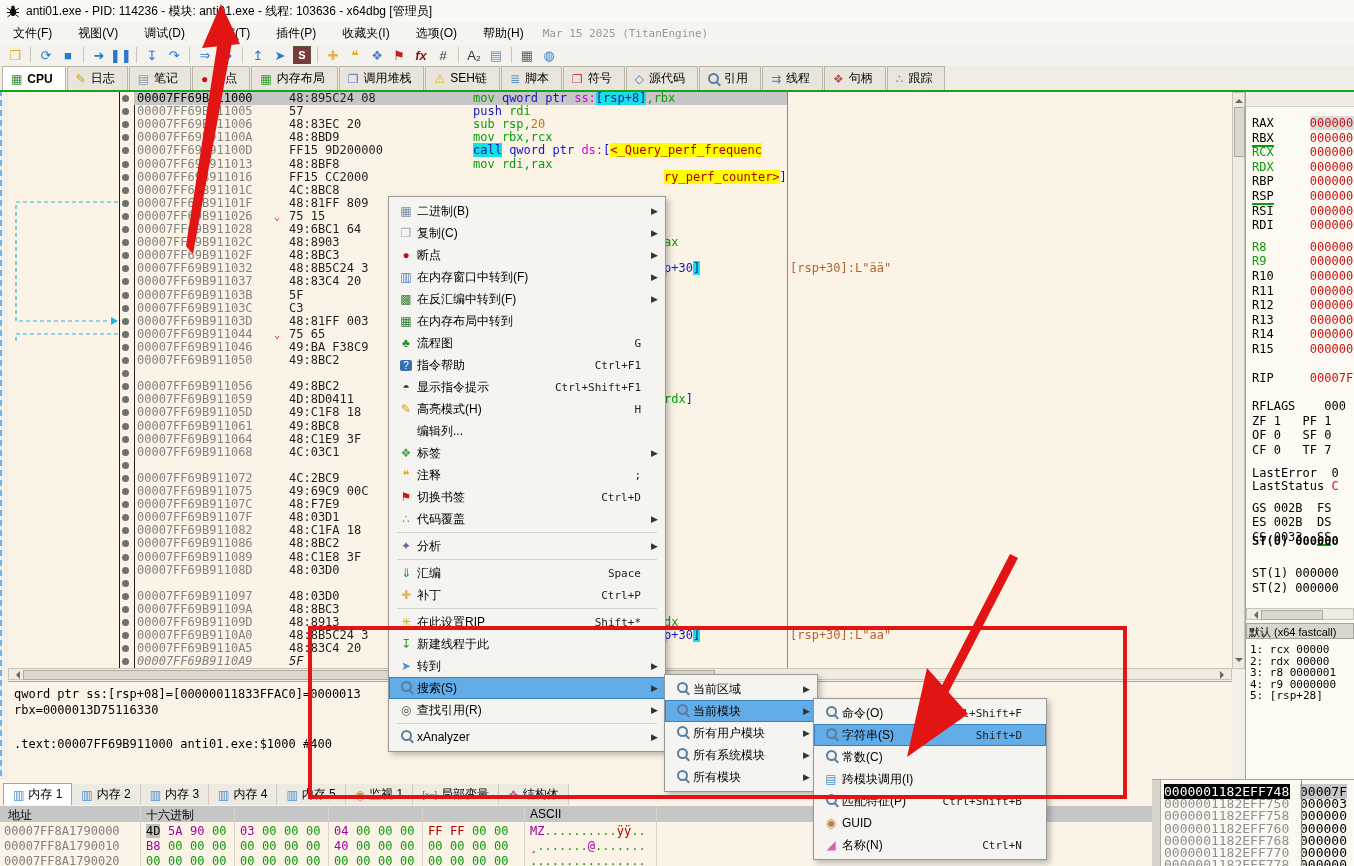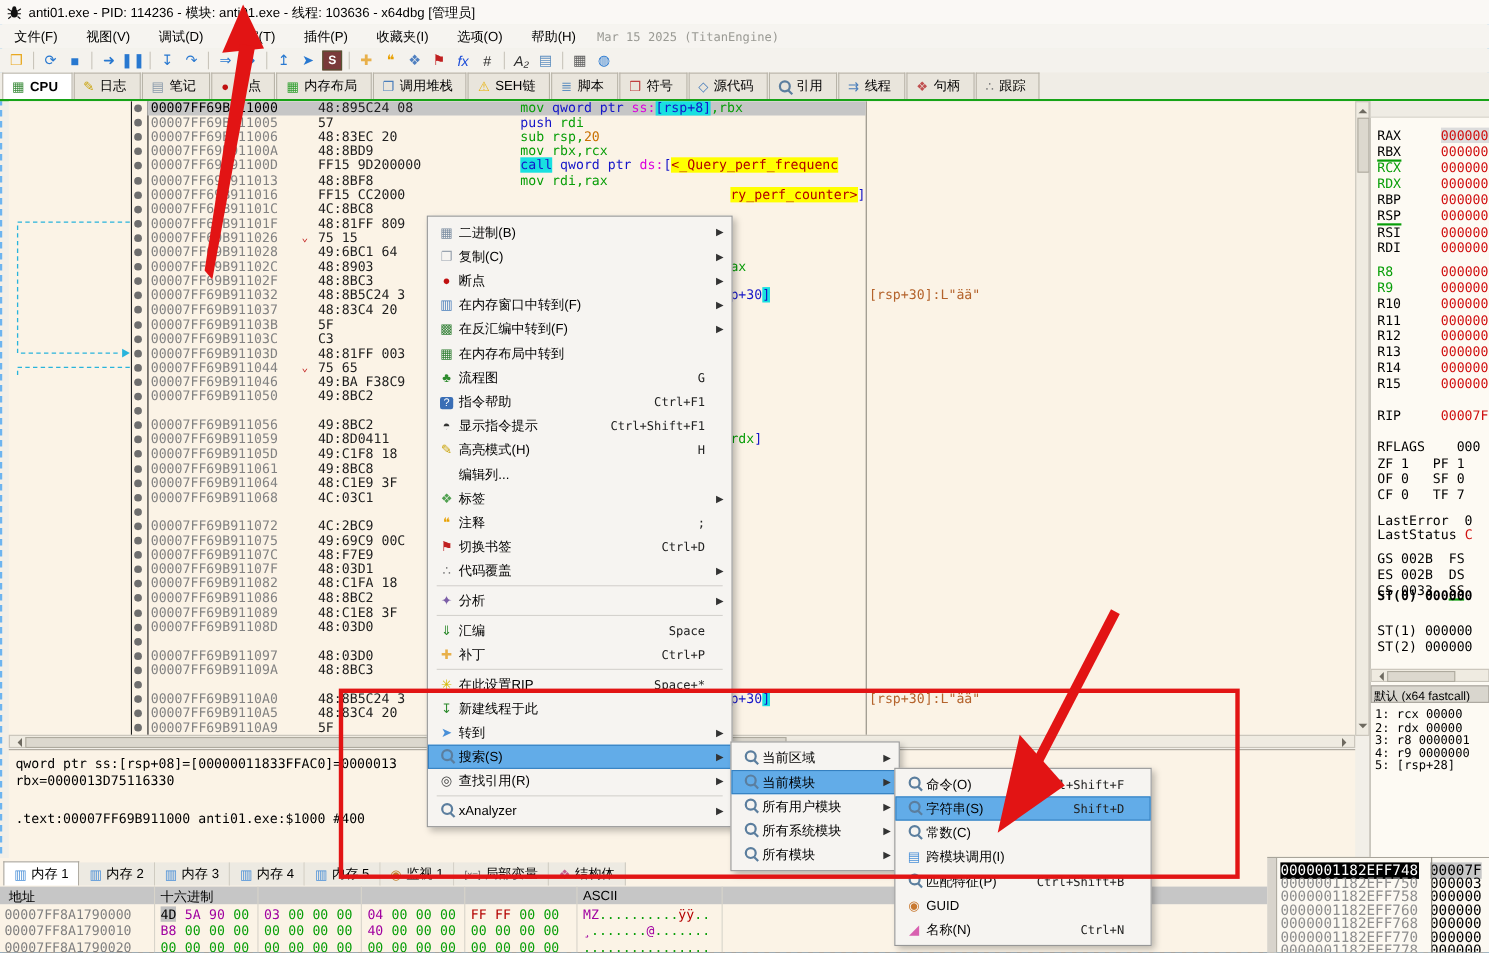--- a/index.html
+++ b/index.html
@@ -144,24 +144,24 @@
       <div class="tbi" style="color: rgb(40, 120, 208);">↥</div>
       <div class="tbi" style="color: rgb(40, 120, 208);">➤</div>
       <div class="tbi">
         <div class="sbtn">S</div>
       </div>
       <div class="tbsep"></div>
       <div class="tbi" style="color: rgb(232, 176, 74);">✚</div>
       <div class="tbi" style="color: rgb(232, 160, 0);">❝</div>
       <div class="tbi" style="color: rgb(80, 128, 192);">❖</div>
       <div class="tbi" style="color: rgb(192, 32, 32);">⚑</div>
-      <div class="tbi" style="color: #1d4ed8; font-style: italic;">fx</div>
+      <div class="tbi" style="color: #7f1d1d; font-style: italic; font-weight: bold;">fx</div>
       <div class="tbi" style="color: rgb(48, 48, 48);">#</div>
       <div class="tbsep"></div>
-      <div class="tbi" style="color: rgb(48, 48, 48); font-style: italic;">A₂</div>
+      <div class="tbi" style="color: rgb(48, 48, 48);">A₂</div>
       <div class="tbi" style="color: rgb(96, 144, 192);">▤</div>
       <div class="tbsep"></div>
       <div class="tbi" style="color: rgb(96, 96, 96);">▦</div>
       <div class="tbi" style="color: rgb(40, 120, 208);">◍</div>
     </div>
   <div id="tabbar">
       <div class="tab active">
         <span style="color: rgb(60, 140, 60);">▦</span>
         <span>CPU</span>
       </div>
@@ -300,26 +300,27 @@
       <div class="dot" style="top: 448.4px;"></div>
       <div class="drow" style="top: 458.5px;"><span class="addr">00007FF69B911089</span><span class="byt">48:C1E8 3F</span></div>
       <div class="dot" style="top: 461.5px;"></div>
       <div class="drow" style="top: 471.6px;"><span class="addr">00007FF69B91108D</span><span class="byt">48:03D0</span></div>
       <div class="dot" style="top: 474.6px;"></div>
       <div class="dot" style="top: 487.7px;"></div>
       <div class="drow" style="top: 497.8px;"><span class="addr">00007FF69B911097</span><span class="byt">48:03D0</span></div>
       <div class="dot" style="top: 500.8px;"></div>
       <div class="drow" style="top: 510.9px;"><span class="addr">00007FF69B91109A</span><span class="byt">48:8BC3</span></div>
       <div class="dot" style="top: 513.9px;"></div>
+      <div class="drow" style="top: 524px;"><span class="addr">00007FF69B91109D</span><span class="byt">48:8913</span><span class="frag"><span class="g">dx</span></span></div>
       <div class="dot" style="top: 527px;"></div>
       <div class="drow" style="top: 537.1px;"><span class="addr">00007FF69B9110A0</span><span class="byt">48:8B5C24 3</span><span class="frag"><span class="b">p+30</span><span class="cy">]</span></span><span class="cmt">[rsp+30]:L"ää"</span></div>
       <div class="dot" style="top: 540.1px;"></div>
       <div class="drow" style="top: 550.2px;"><span class="addr">00007FF69B9110A5</span><span class="byt">48:83C4 20</span></div>
       <div class="dot" style="top: 553.2px;"></div>
-      <div class="drow" style="top: 563.3px;"><span class="addr">00007FF69B9110A9</span><span class="byt">5F</span></div>
+      <div class="drow" style="top: 563.3px; font-style: italic;"><span class="addr">00007FF69B9110A9</span><span class="byt">5F</span></div>
       <div class="dot" style="top: 566.3px;"></div>
     </div>
 
   <div id="vscroll">
     <div class="up"></div>
     <div class="vthumb"></div>
     <div class="dn"></div>
   </div>
 
   <div class="hscroll" style="left:8px;top:668px;width:1224px">
@@ -544,21 +545,21 @@
       <div class="mi">
         <span class="ic"><span style="color: rgb(232, 176, 74);">✚</span></span>
         <span class="lb">补丁</span>
         <span class="sc">Ctrl+P</span>
         <span class="ar"></span>
       </div>
       <div class="msep"></div>
       <div class="mi">
         <span class="ic"><span style="color: rgb(212, 184, 0);">✳</span></span>
         <span class="lb">在此设置RIP</span>
-        <span class="sc">Space+*</span>
+        <span class="sc">Shift+*</span>
         <span class="ar"></span>
       </div>
       <div class="mi">
         <span class="ic"><span style="color: rgb(46, 139, 46);">↧</span></span>
         <span class="lb">新建线程于此</span>
         <span class="ar"></span>
       </div>
       <div class="mi">
         <span class="ic"><span style="color: rgb(74, 144, 216);">➤</span></span>
         <span class="lb">转到</span>

